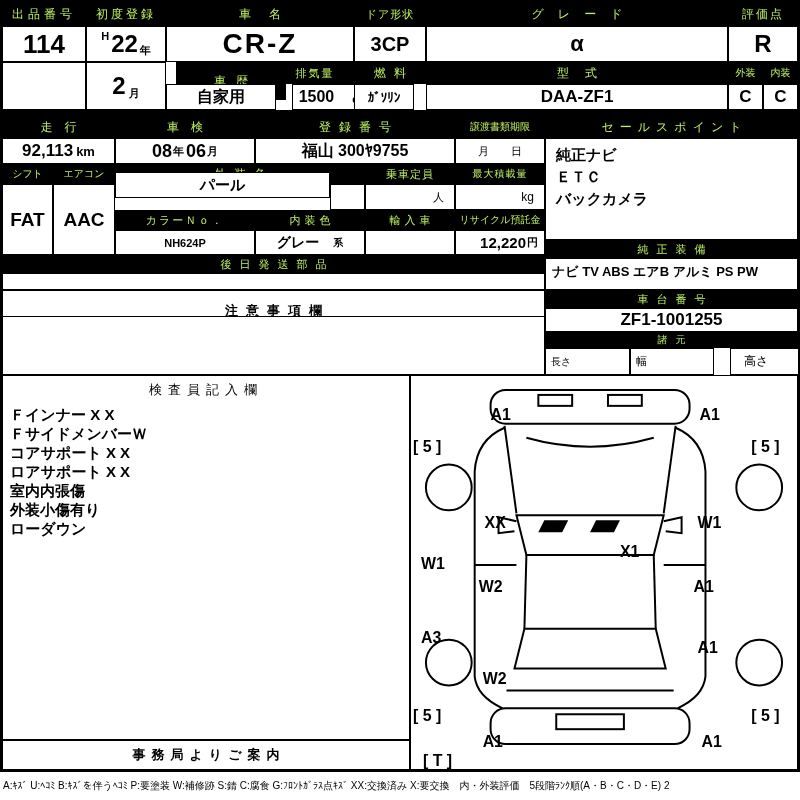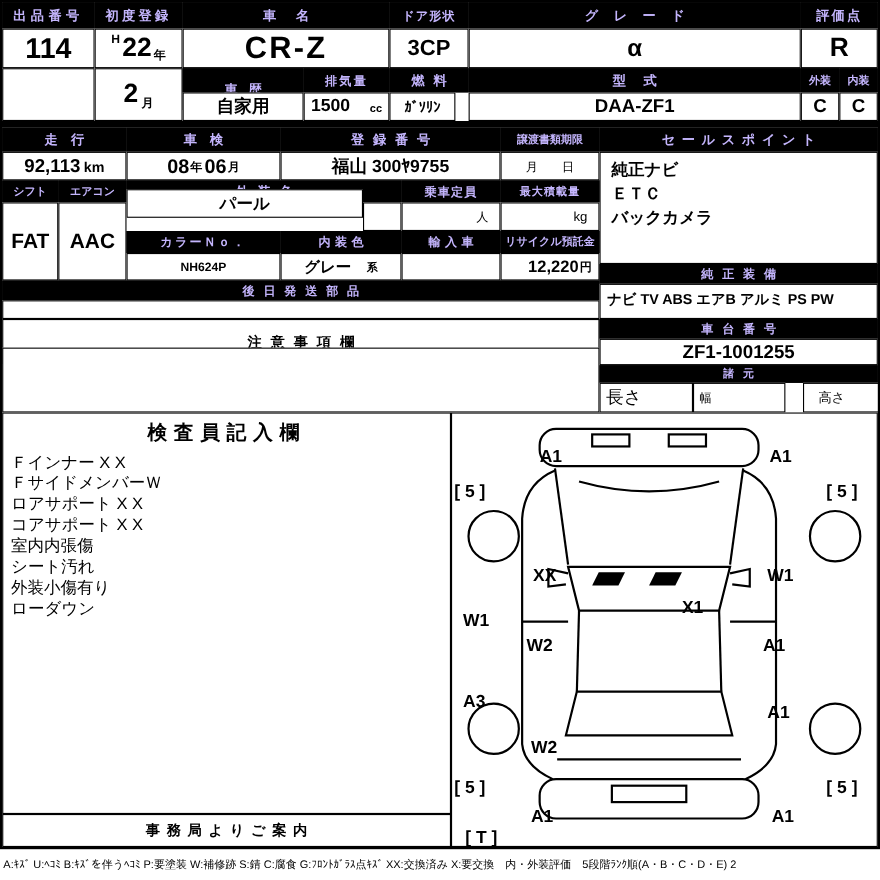--- a/index.html
+++ b/index.html
@@ -1,19 +1,19 @@
 <!DOCTYPE html>
 <html><head>
 <meta charset="utf-8">
 <style>
   *{box-sizing:border-box;margin:0;padding:0}
   html,body{width:800px;height:800px}
   body{position:relative;background:#fff;color:#000;font-family:"Liberation Sans","DejaVu Sans",sans-serif;overflow:hidden}
   .c{position:absolute;border:1px solid #000;background:#fff;display:flex;align-items:center;justify-content:center;overflow:hidden;white-space:nowrap;font-size:13px}
-  .h{background:#000;color:#c4b5fd;font-weight:bold;font-size:12px}
+  .h{background:#000;color:#bef264;font-weight:normal;font-size:12px}
   .v{font-weight:bold}
   .left{justify-content:flex-start}
   .right{justify-content:flex-end}
   .blk{position:absolute;background:#000}
   .frame{position:absolute;border:2px solid #000;pointer-events:none}
   .dmg{font-family:"Liberation Sans","DejaVu Sans",sans-serif;font-weight:bold;font-size:16px;fill:#000}
   .legend{position:absolute;font-size:10px;color:#000;white-space:nowrap}
 </style>
 </head>
 <body>
@@ -34,24 +34,24 @@
 <div class="c v" style="left:166px;top:26px;width:188px;height:36px;font-size:28px;letter-spacing:2px">CR-Z</div>
 <div class="c v" style="left:354px;top:26px;width:72px;height:36px;font-size:20px">3CP</div>
 <div class="c v" style="left:426px;top:26px;width:302px;height:36px;font-size:22px">α</div>
 <div class="c v" style="left:728px;top:26px;width:70px;height:36px;font-size:24px">R</div>
 
 <div class="c" style="left:2px;top:62px;width:84px;height:48px"></div>
 <div class="c v" style="left:86px;top:62px;width:80px;height:48px">
   <span style="font-size:24px;font-weight:bold">2</span>
   <span style="font-size:11px;font-weight:bold;align-self:flex-end;padding:0 0 8px 3px">月</span>
 </div>
-<div class="c h" style="left:166px;top:62px;width:110px;height:38px;letter-spacing:10px;padding-left:10px">車歴</div>
+<div class="c h" style="left:176px;top:62px;width:110px;height:38px;letter-spacing:10px;padding-left:10px">車歴</div>
 <div class="c v" style="left:166px;top:84px;width:110px;height:26px;font-size:16px">自家用</div>
 <div class="c h" style="left:276px;top:62px;width:78px;height:22px;letter-spacing:2px;font-size:11px">排気量</div>
-<div class="c v" style="left:276px;top:84px;width:78px;height:26px;gap:18px">
+<div class="c v" style="left:292px;top:84px;width:78px;height:26px;gap:18px">
   <span style="font-size:16px;font-weight:bold">1500</span>
   <span style="font-size:10px;font-weight:bold;align-self:flex-end;padding-bottom:4px">cc</span>
 </div>
 <div class="c h" style="left:354px;top:62px;width:72px;height:22px;letter-spacing:8px;padding-left:8px">燃料</div>
 <div class="c v" style="left:354px;top:84px;width:60px;height:26px;font-size:13px">ｶﾞｿﾘﾝ</div>
 <div class="c h" style="left:426px;top:62px;width:302px;height:22px;letter-spacing:16px;padding-left:16px">型式</div>
 <div class="c v" style="left:426px;top:84px;width:302px;height:26px;font-size:17px">DAA-ZF1</div>
 <div class="c h" style="left:728px;top:62px;width:35px;height:22px;font-size:10px">外装</div>
 <div class="c h" style="left:763px;top:62px;width:35px;height:22px;font-size:10px">内装</div>
 <div class="c v" style="left:728px;top:84px;width:35px;height:26px;font-size:17px">C</div>
@@ -120,33 +120,32 @@
 
 <div class="c h" style="left:545px;top:240px;width:253px;height:18px;font-size:11px;letter-spacing:8px;padding-left:8px">純正装備</div>
 <div class="c left" style="left:545px;top:258px;width:253px;height:32px;align-items:flex-start;padding:4px 0 0 6px;font-size:13px;font-weight:bold">ナビ TV ABS エアB アルミ PS PW</div>
 
 <div class="c" style="left:2px;top:290px;width:543px;height:41px;font-weight:bold;font-size:13px;letter-spacing:8px;padding-left:8px">注意事項欄</div>
 <div class="c" style="left:2px;top:316px;width:543px;height:59px"></div>
 
 <div class="c h" style="left:545px;top:290px;width:253px;height:18px;font-size:11px;letter-spacing:8px;padding-left:8px">車台番号</div>
 <div class="c v" style="left:545px;top:308px;width:253px;height:24px;font-size:17px">ZF1-1001255</div>
 <div class="c h" style="left:545px;top:332px;width:253px;height:16px;font-size:10px;letter-spacing:8px;padding-left:8px">諸元</div>
-<div class="c left" style="left:545px;top:348px;width:85px;height:27px;font-size:16px;padding-left:5px">長さ</div>
+<div class="c left" style="left:545px;top:348px;width:85px;height:27px;font-size:10px;padding-left:5px">長さ</div>
 <div class="c left" style="left:630px;top:348px;width:84px;height:27px;font-size:11px;padding-left:5px">幅</div>
 <div class="c left" style="left:730px;top:348px;width:84px;height:27px;font-size:12px;padding-left:13px">高さ</div>
 
 <div class="c" style="left:2px;top:375px;width:408px;height:365px;flex-direction:column;justify-content:flex-start;align-items:stretch">
-  <div style="text-align:center;font-weight:bold;font-size:18px;letter-spacing:6px;padding:5px 0 4px">検査員記入欄</div>
-  <div style="padding:2px 0 0 7px;font-weight:normal;font-size:15px;line-height:19px">
+  <div style="text-align:center;font-weight:normal;font-size:13px;letter-spacing:6px;padding:5px 0 4px">検査員記入欄</div>
+  <div style="padding:2px 0 0 7px;font-weight:bold;font-size:15px;line-height:19px">
     <div>Ｆインナー X X</div>
     <div>ＦサイドメンバーＷ</div>
+    <div>コアサポート X X</div>
     <div>ロアサポート X X</div>
-    <div>コアサポート X X</div>
     <div>室内内張傷</div>
-    <div>シート汚れ</div>
     <div>外装小傷有り</div>
     <div>ローダウン</div>
   </div>
 </div>
 
 <div class="c" style="left:2px;top:740px;width:408px;height:30px;font-weight:bold;font-size:13px;letter-spacing:6px;padding-left:6px">事務局よりご案内</div>
 
 <div class="c" style="left:410px;top:375px;width:388px;height:395px;padding:0">
   <svg id="damage-svg" viewBox="0 0 388 395" style="width:100%;height:100%">
     <g fill="none" stroke="#000" stroke-width="2">

